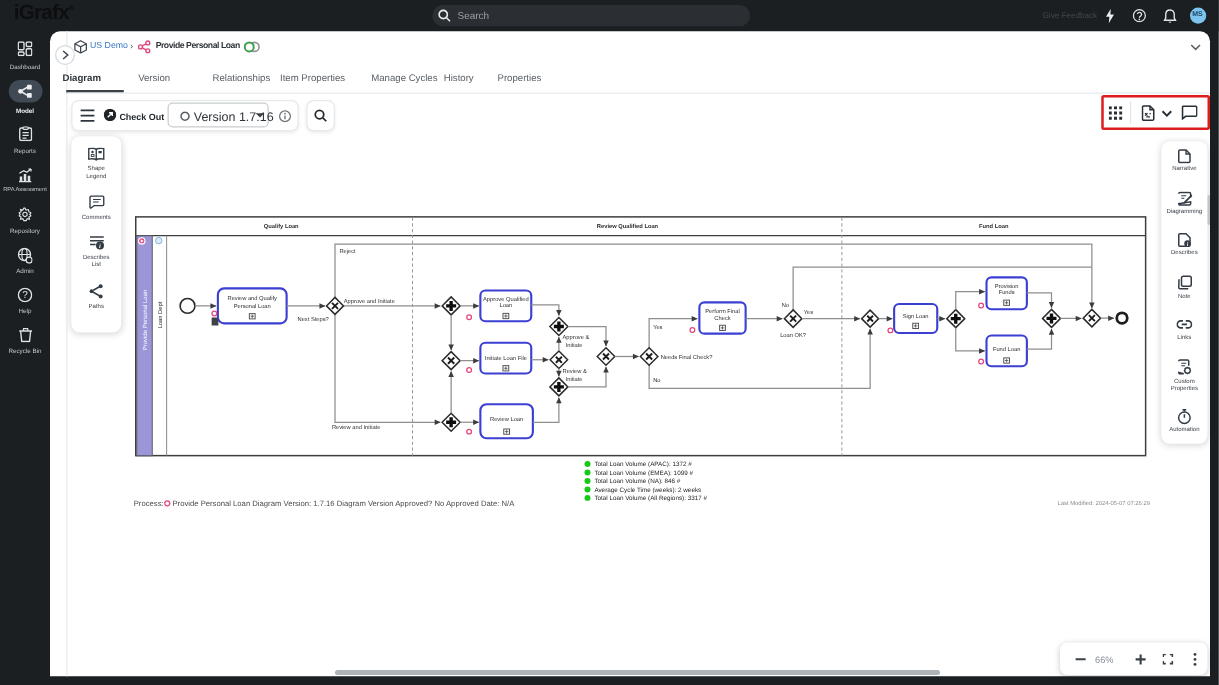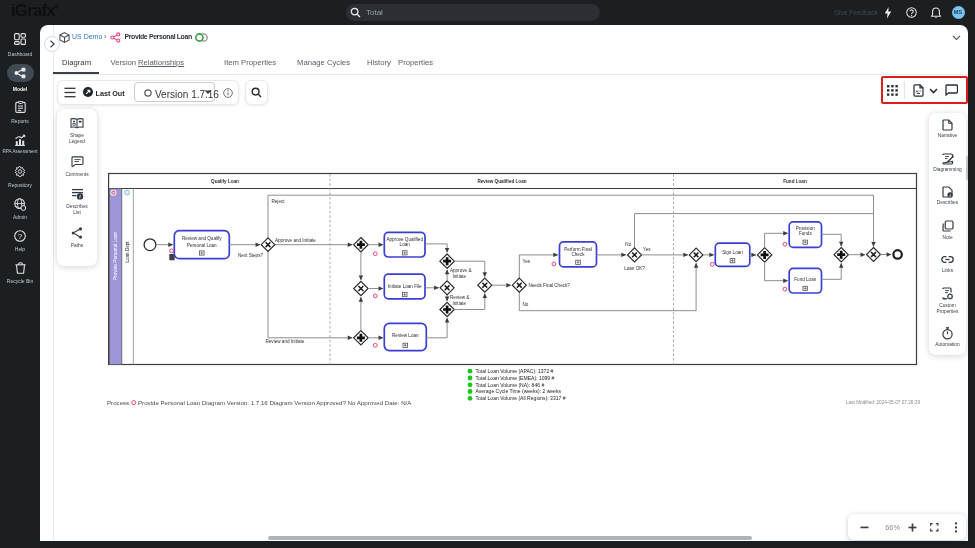--- a/index.html
+++ b/index.html
@@ -11,21 +11,21 @@
 <body>
 
 <div class="abs" style="left:0;top:0;width:975px;height:25px;background:#1b1f22;"></div>
 <div class="abs" style="left:11px;top:1px;font-size:16.5px;font-weight:bold;color:#0c0e10;letter-spacing:-0.6px;">iGrafx<span style="font-size:6px;vertical-align:7px;letter-spacing:0;">®</span></div>
 
 <div class="abs" style="left:346px;top:4px;width:254px;height:16.5px;border-radius:9px;background:#2b2f34;"></div>
 <svg class="abs" style="left:350px;top:7px;" width="11" height="11" viewBox="0 0 11 11">
     <circle cx="4.6" cy="4.6" r="3.3" fill="none" stroke="#e8eaec" stroke-width="1.3"></circle>
     <line x1="7.2" y1="7.2" x2="10" y2="10" stroke="#e8eaec" stroke-width="1.3"></line>
   </svg>
-<div class="abs" style="left:366px;top:8px;font-size:8px;color:#9aa0a6;">Total</div>
+<div class="abs" style="left:366px;top:8px;font-size:8px;color:#9aa0a6;">Search</div>
 
 <div class="abs" style="left:834px;top:9.3px;font-size:6.5px;color:#42474d;">Give Feedback</div>
 <svg class="abs" style="left:884px;top:6.5px;" width="8" height="12" viewBox="0 0 8 12">
     <path d="M4.6 0 L0.8 6.4 L3.5 6.4 L3 11.6 L7.2 4.6 L4.3 4.6 Z" fill="#eceef0"></path>
   </svg>
 <svg class="abs" style="left:905.5px;top:7.2px;" width="11" height="11" viewBox="0 0 12 12">
     <circle cx="6" cy="6" r="5.2" fill="none" stroke="#e3e5e7" stroke-width="1.1"></circle>
     <path d="M4.3 4.6 a1.8 1.8 0 1 1 2.5 2 c-0.6 0.3 -0.8 0.6 -0.8 1.2" fill="none" stroke="#e3e5e7" stroke-width="1.1"></path>
     <circle cx="6" cy="9.3" r="0.7" fill="#e3e5e7"></circle>
   </svg>
@@ -125,41 +125,41 @@
   </svg>
 <div class="abs" style="left:124.5px;top:33px;font-size:6.9px;font-weight:600;letter-spacing:-0.35px;color:#2e3338;">Provide Personal Loan</div>
 <svg class="abs" style="left:195px;top:31.5px;" width="13" height="11" viewBox="0 0 13 11">
     <circle cx="8.6" cy="5.5" r="3.6" fill="none" stroke="#8d939a" stroke-width="1.3"></circle>
     <circle cx="4.4" cy="5.5" r="3.6" fill="#fff" stroke="#3f9e4f" stroke-width="1.6"></circle>
   </svg>
 <svg class="abs" style="left:952px;top:35px;" width="9" height="6" viewBox="0 0 9 6">
     <path d="M1 1 L4.5 4.5 L8 1" fill="none" stroke="#585e64" stroke-width="1.2"></path>
   </svg>
 
-<div class="abs" style="left:62px;top:58px;font-size:7.7px;font-weight:normal;color:#2f3439;">Diagram</div>
+<div class="abs" style="left:50px;top:58px;font-size:7.7px;font-weight:bold;color:#2f3439;">Diagram</div>
 <div class="abs" style="left:110.5px;top:58px;font-size:7.7px;color:#5a6067;">Version</div>
-<div class="abs" style="left:138px;top:58px;font-size:7.7px;color:#5a6067;text-decoration:underline;">Relationships</div>
+<div class="abs" style="left:170px;top:58px;font-size:7.7px;color:#5a6067;">Relationships</div>
 <div class="abs" style="left:224px;top:58px;font-size:7.7px;color:#5a6067;">Item Properties</div>
 <div class="abs" style="left:297px;top:58px;font-size:7.7px;color:#5a6067;">Manage Cycles</div>
-<div class="abs" style="left:355px;top:58px;font-size:7.7px;color:#5a6067;margin-left:12px;">History</div>
+<div class="abs" style="left:355px;top:58px;font-size:7.7px;color:#5a6067;">History</div>
 <div class="abs" style="left:398px;top:58px;font-size:7.7px;color:#5a6067;">Properties</div>
 <div class="abs" style="left:52.5px;top:71.5px;width:46.5px;height:2px;background:#3a4045;"></div>
 <div class="abs" style="left:53.5px;top:73.8px;width:914px;height:1px;background:#e8eaec;"></div>
 
 <div class="abs" style="left:56.5px;top:79.5px;width:182px;height:25.5px;border-radius:6px;background:#fff;border:1px solid #e7e9eb;box-shadow:0 1px 3px rgba(0,0,0,0.08);"></div>
 <svg class="abs" style="left:63.5px;top:87px;" width="12" height="11" viewBox="0 0 12 11">
     <line x1="0.5" y1="1.3" x2="11.5" y2="1.3" stroke="#2f353b" stroke-width="1.3"></line>
     <line x1="0.5" y1="5.5" x2="11.5" y2="5.5" stroke="#2f353b" stroke-width="1.3"></line>
     <line x1="0.5" y1="9.7" x2="11.5" y2="9.7" stroke="#2f353b" stroke-width="1.3"></line>
   </svg>
 <svg class="abs" style="left:82.5px;top:87.3px;" width="10" height="10" viewBox="0 0 10 10">
     <circle cx="5" cy="5" r="5" fill="#1f2429"></circle>
     <path d="M3.2 6.8 L6.6 3.4 M4.2 3.2 L6.8 3.2 L6.8 5.8" fill="none" stroke="#fff" stroke-width="1.1"></path>
   </svg>
-<div class="abs" style="left:95.5px;top:88.5px;font-size:7.2px;font-weight:600;color:#23282d;">Last Out</div>
+<div class="abs" style="left:95.5px;top:88.5px;font-size:7.2px;font-weight:600;color:#23282d;">Check Out</div>
 <div class="abs" style="left:134px;top:82.3px;width:81px;height:19.6px;border-radius:4px;border:1px solid #c9cdd1;"></div>
 <svg class="abs" style="left:143.5px;top:88.5px;" width="8" height="8" viewBox="0 0 8 8">
     <circle cx="4" cy="4" r="3.2" fill="none" stroke="#565c63" stroke-width="1.2"></circle>
   </svg>
 <div class="abs" style="left:155px;top:88.8px;font-size:10px;color:#30353b;">Version 1.7.16</div>
 <svg class="abs" style="left:203.5px;top:90px;" width="8" height="5" viewBox="0 0 8 5">
     <path d="M0.5 0.5 L4 4 L7.5 0.5" fill="#3a4046"></path>
   </svg>
 <svg class="abs" style="left:222.5px;top:87.5px;" width="10" height="10" viewBox="0 0 10 10">
     <circle cx="5" cy="5" r="4.3" fill="none" stroke="#6b7278" stroke-width="1"></circle>
@@ -479,21 +479,21 @@
 <text x="920" y="404.4" text-anchor="end" fill="#8a8a8a" font-size="4.7px">Last Modified: 2024-05-07 07:26:29</text>
 </g>
 </svg>
 
 <div class="abs" style="left:268px;top:536.4px;width:484px;height:3.8px;background:#aeb3b8;border-radius:2px;"></div>
 
 <div class="abs" style="left:848px;top:514px;width:118px;height:26px;border-radius:6px;background:#fff;box-shadow:0 1px 5px rgba(0,0,0,0.22);"></div>
 <svg class="abs" style="left:860px;top:526px;" width="9" height="3" viewBox="0 0 9 3">
     <line x1="0.5" y1="1.4" x2="8.5" y2="1.4" stroke="#3a4046" stroke-width="1.7"></line>
   </svg>
-<div class="abs" style="left:876px;top:523px;width:24px;text-align:right;font-size:7.4px;color:#878d94;">66%</div>
+<div class="abs" style="left:876px;top:523px;width:24px;text-align:left;font-size:7.4px;color:#878d94;">66%</div>
 <svg class="abs" style="left:907.5px;top:522.5px;" width="9" height="9" viewBox="0 0 9 9">
     <line x1="0.5" y1="4.5" x2="8.5" y2="4.5" stroke="#3a4046" stroke-width="1.7"></line>
     <line x1="4.5" y1="0.5" x2="4.5" y2="8.5" stroke="#3a4046" stroke-width="1.7"></line>
   </svg>
 <svg class="abs" style="left:930px;top:523px;" width="8.5" height="8.5" viewBox="0 0 11 11">
     <g fill="none" stroke="#3a4046" stroke-width="1.6">
       <path d="M0.8 3.4 V0.8 H3.4"></path>
       <path d="M7.6 0.8 H10.2 V3.4"></path>
       <path d="M10.2 7.6 V10.2 H7.6"></path>
       <path d="M3.4 10.2 H0.8 V7.6"></path>

